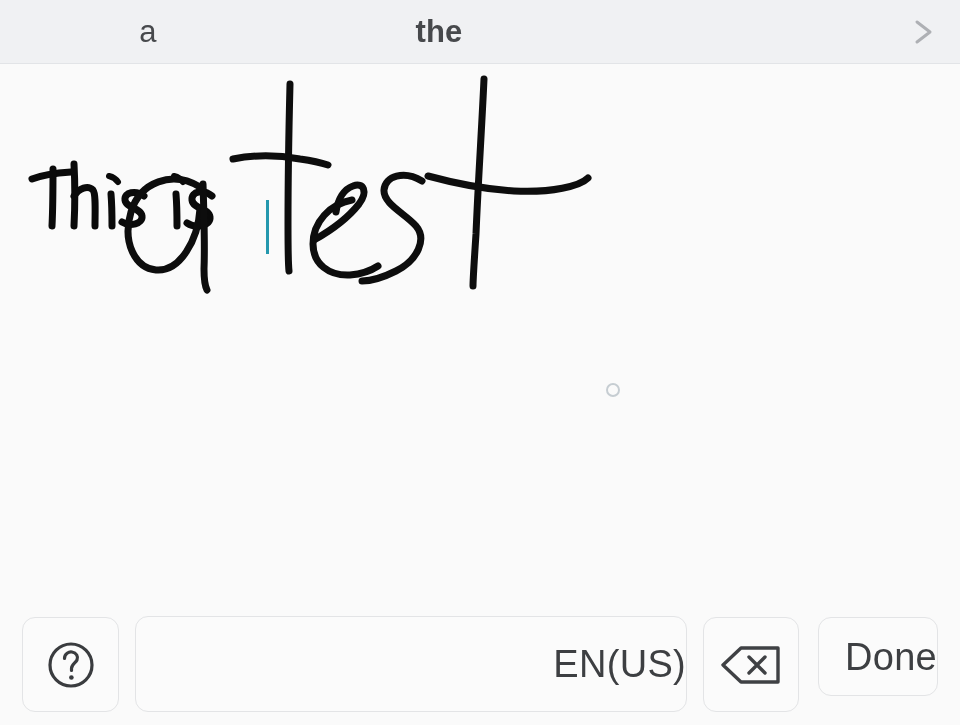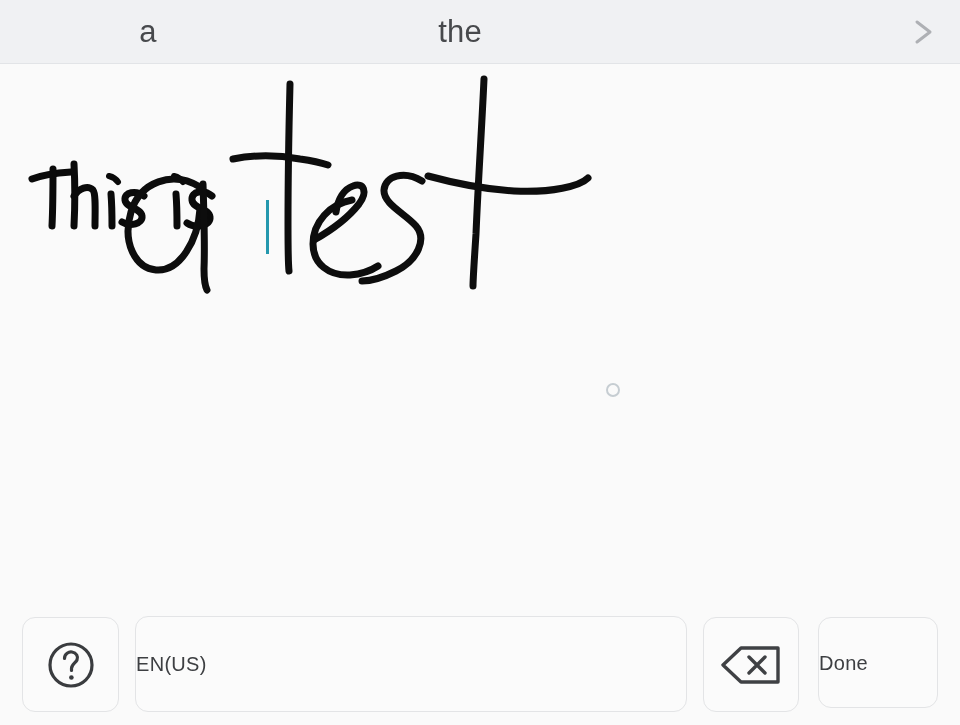--- a/index.html
+++ b/index.html
@@ -38,21 +38,21 @@
     height: 63px;
     line-height: 63px;
     text-align: center;
     font-size: 31px;
     color: #47494c;
     letter-spacing: 0.2px;
     cursor: pointer;
     user-select: none;
   }
   .sug-0 { left: 48px;  width: 200px; }
-  .sug-1 { left: 360px; width: 200px; }
+  .sug-1 { left: 339px; width: 200px; font-weight: bold; }
   .sug-2 { left: 645px; width: 200px; }
 
   .expand-btn {
     position: absolute;
     right: 0;
     top: 0;
     width: 72px;
     height: 63px;
     cursor: pointer;
   }
@@ -107,30 +107,30 @@
     border-radius: 13px;
     box-sizing: border-box;
     cursor: pointer;
     user-select: none;
   }
   .key-label {
     position: absolute;
     left: 0; right: 0;
     top: 50%;
     transform: translateY(-50%);
-    text-align: left;
-    font-size: 20px;
+    text-align: right;
+    font-size: 38px;
     color: #3d3f42;
     letter-spacing: 0.3px;
   }
 
   .key-help     { left: 22px;  top: 22px; width: 97px;  height: 95px; }
   .key-language { left: 135px; top: 21px; width: 552px; height: 96px; }
   .key-delete   { left: 703px; top: 22px; width: 96px;  height: 95px; }
-  .key-done     { left: 818px; top: 22px; width: 120px; height: 91px; }
+  .key-done     { left: 818px; top: 22px; width: 120px; height: 79px; }
 
   .icon-center {
     position: absolute;
     left: 50%;
     top: 50%;
     transform: translate(-50%, -50%);
     line-height: 0;
   }
 </style>
 </head>

